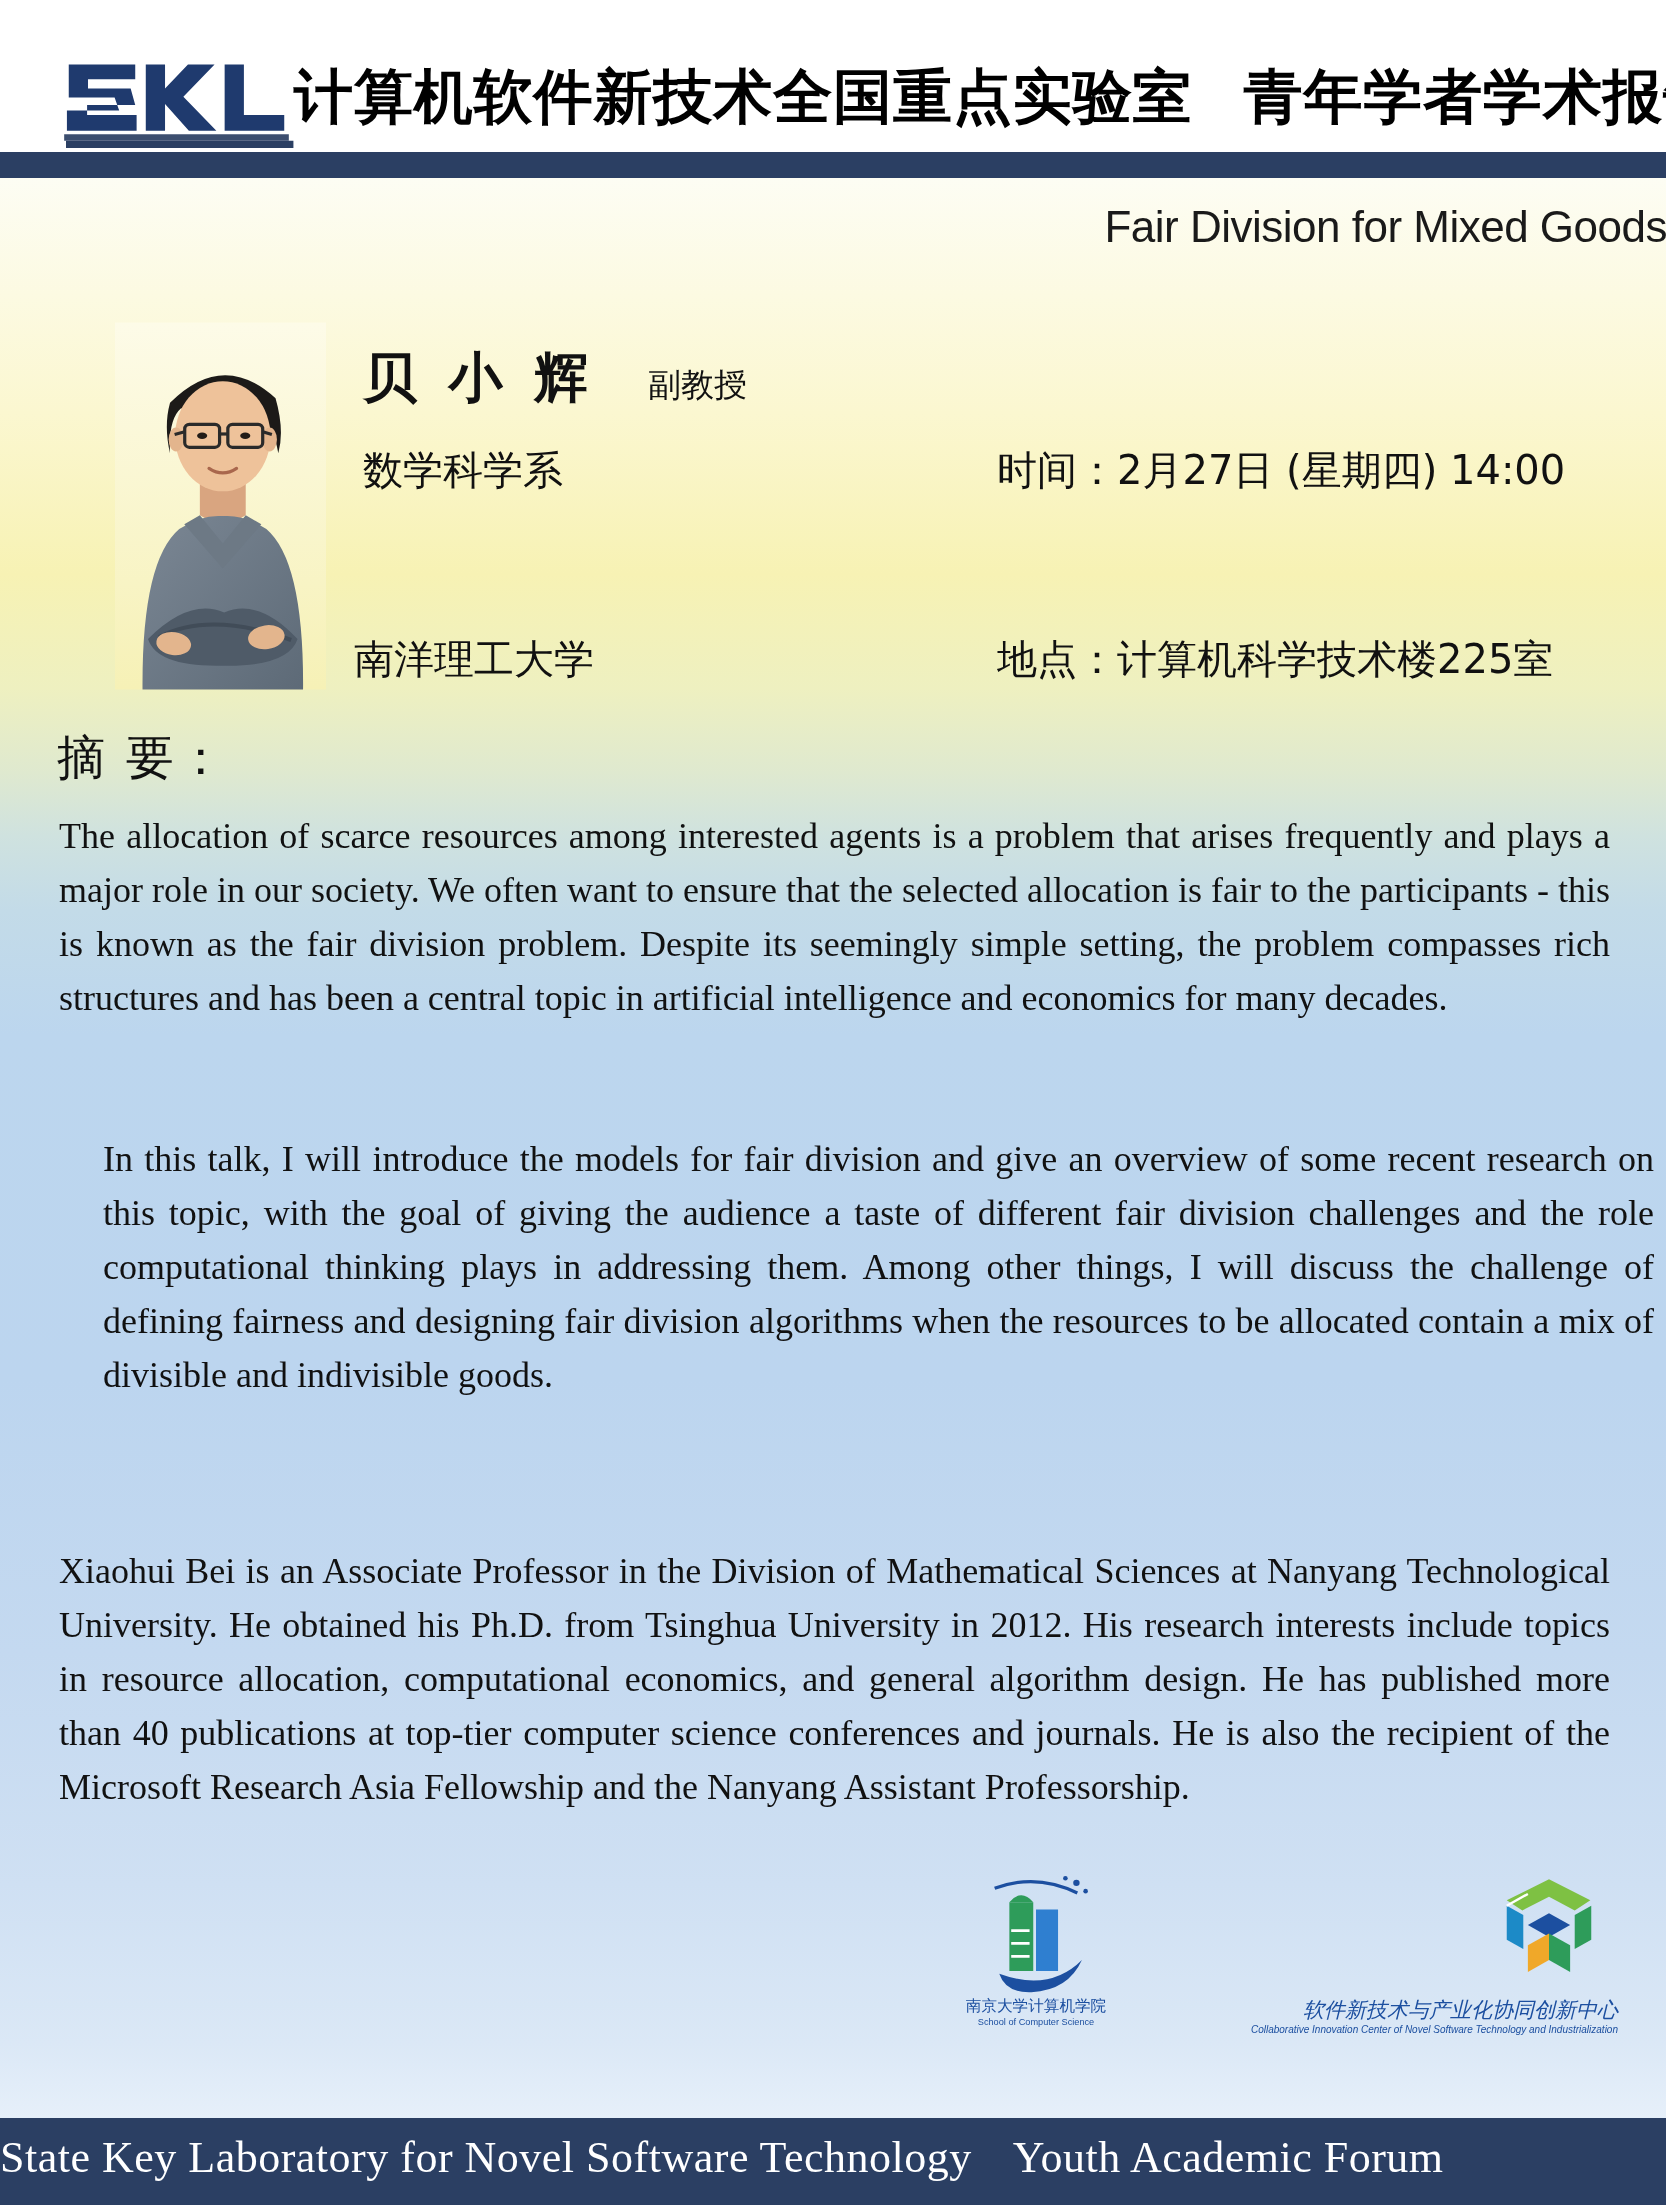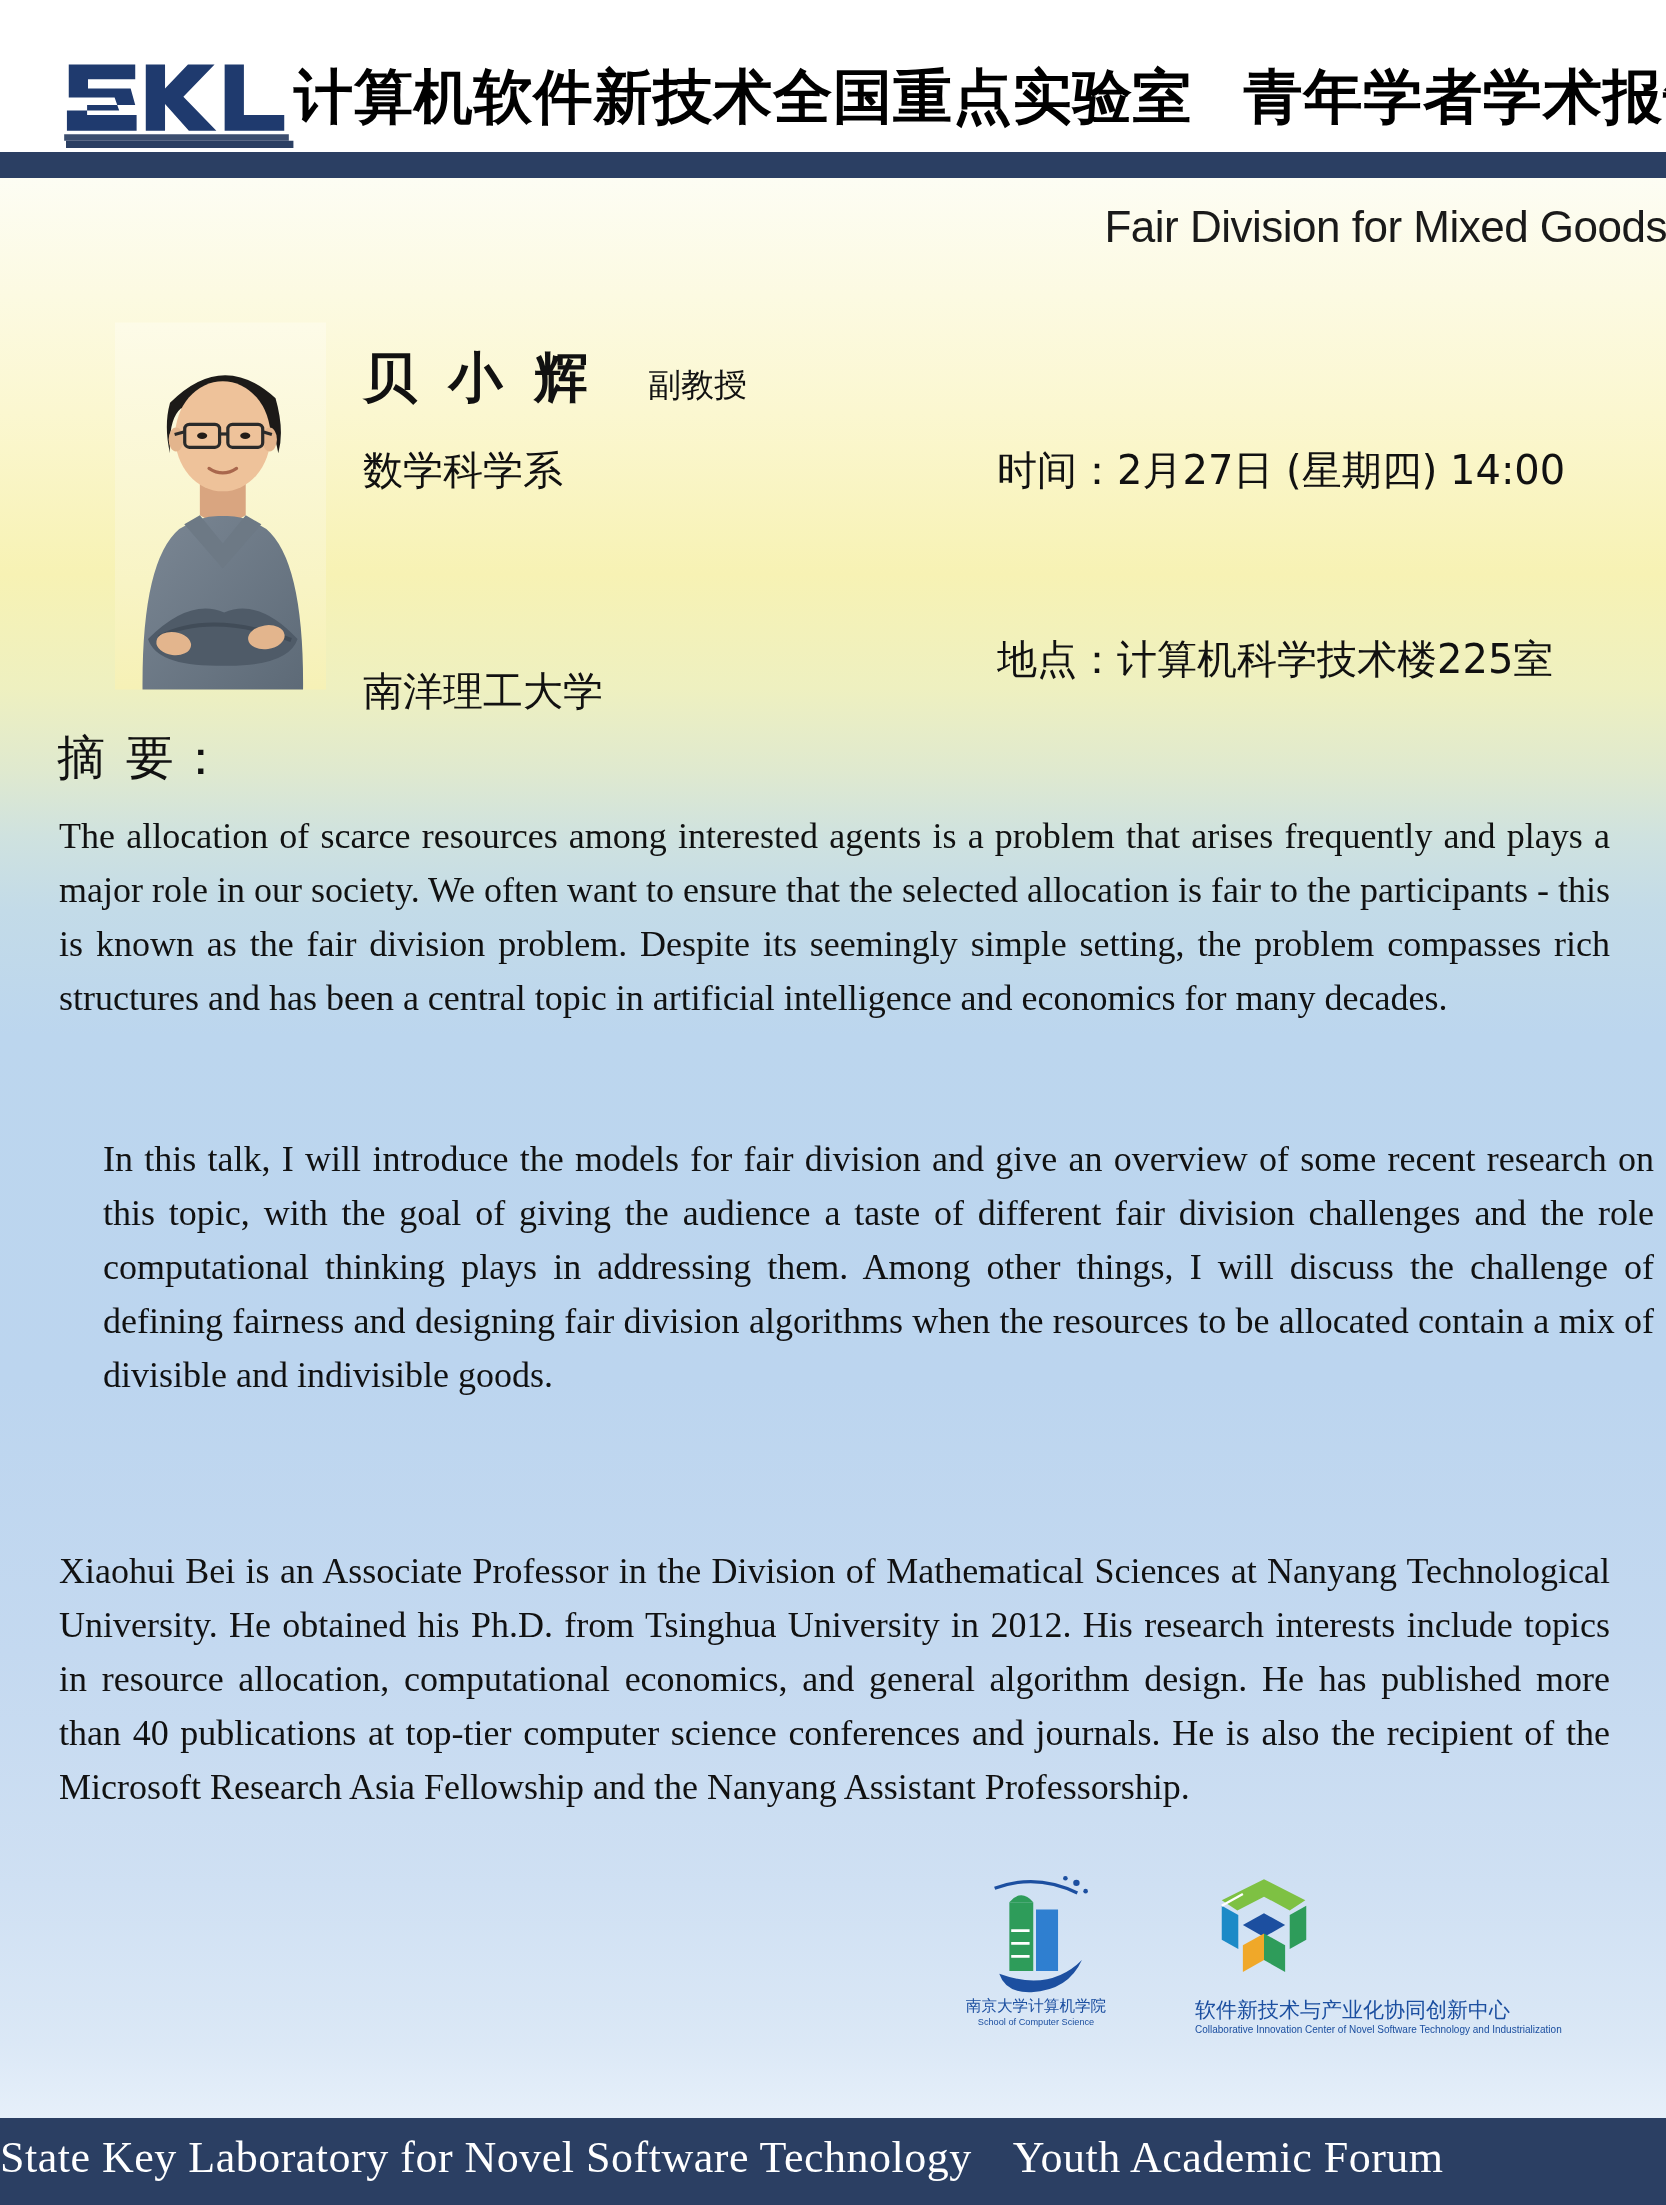--- a/index.html
+++ b/index.html
@@ -123,27 +123,26 @@
     position: absolute;
     left: 363px;
     top: 443px;
     font-family: "DejaVu Sans", sans-serif;
     font-size: 40px;
     color: #111;
     white-space: nowrap;
   }
   .speaker-affil {
     position: absolute;
-    left: 363px;
+    left: 354px;
     top: 632px;
     font-family: "DejaVu Sans", sans-serif;
     font-size: 40px;
     color: #111;
     white-space: nowrap;
-    margin-top: 32px;
   }
   .time-line {
     position: absolute;
     left: 997px;
     top: 443px;
     font-family: "DejaVu Sans", sans-serif;
     font-size: 40px;
     color: #111;
     white-space: nowrap;
   }
@@ -193,21 +192,22 @@
     width: 152px;
     height: 170px;
     text-align: center;
   }
   .logo-cic {
     position: absolute;
     left: 1195px;
     top: 1870px;
     width: 423px;
     height: 170px;
-    text-align: left;
+    text-align: right;
+    font-style: italic;
   }
   .logo-cap-cn {
     font-family: "DejaVu Sans", sans-serif;
     font-size: 15.6px;
     color: #1c4fa0;
     display: block;
     white-space: nowrap;
   }
   .logo-cap-en {
     font-family: "Liberation Sans", sans-serif;

